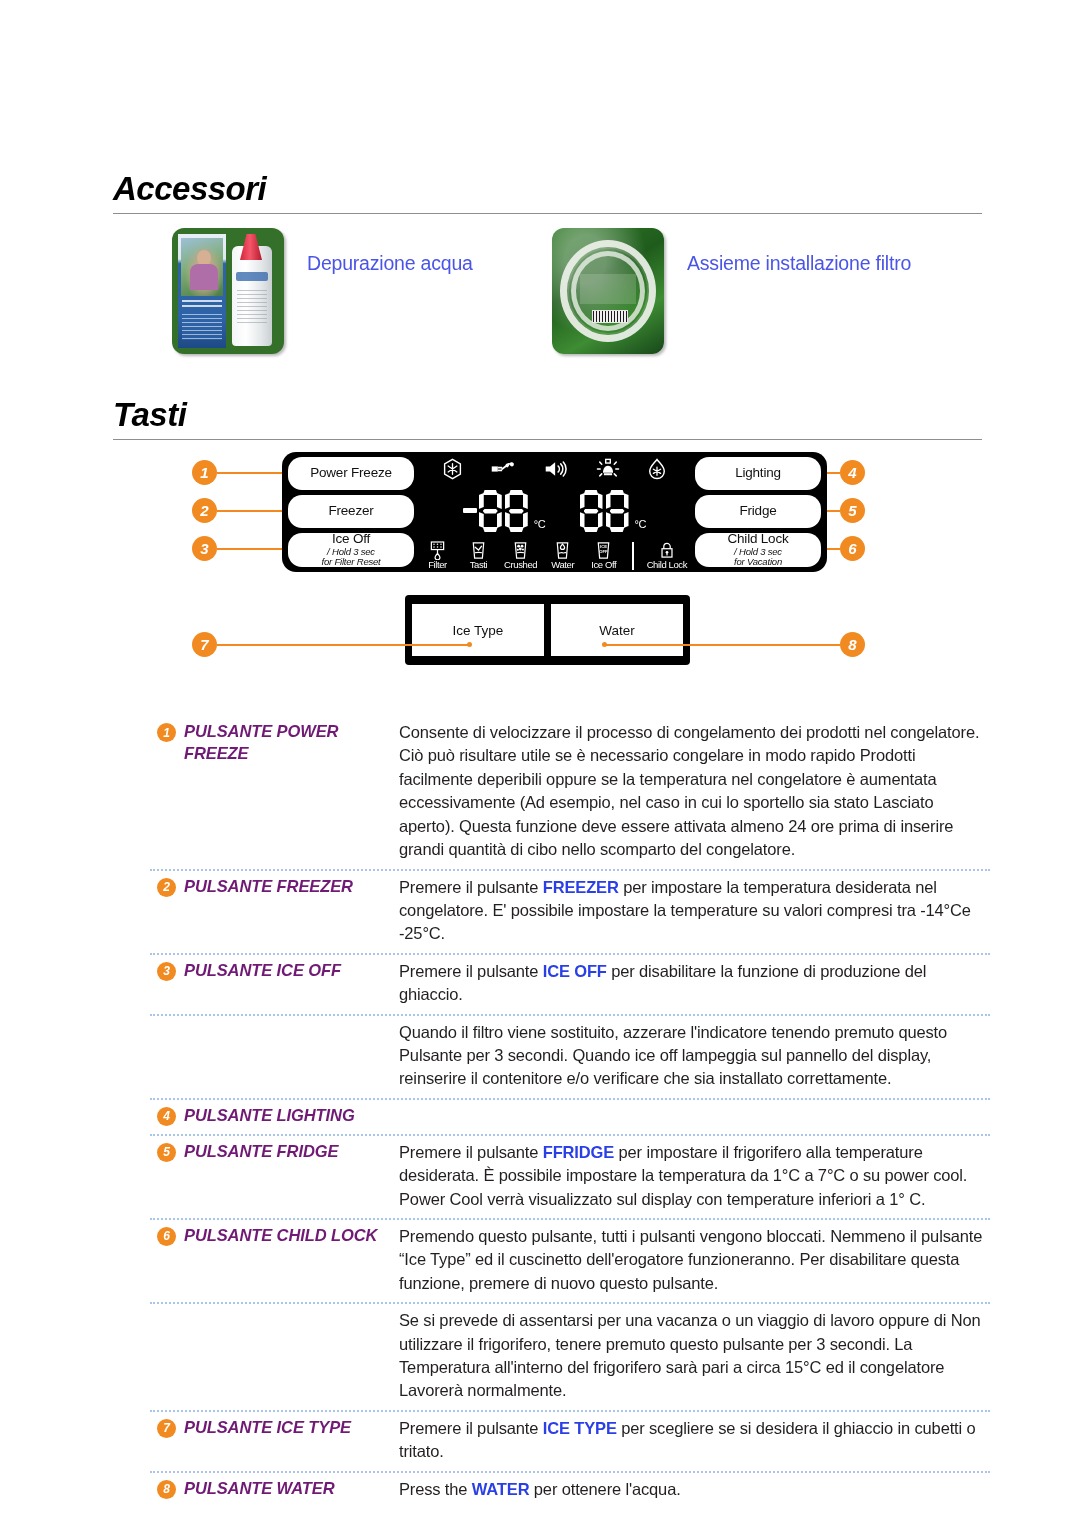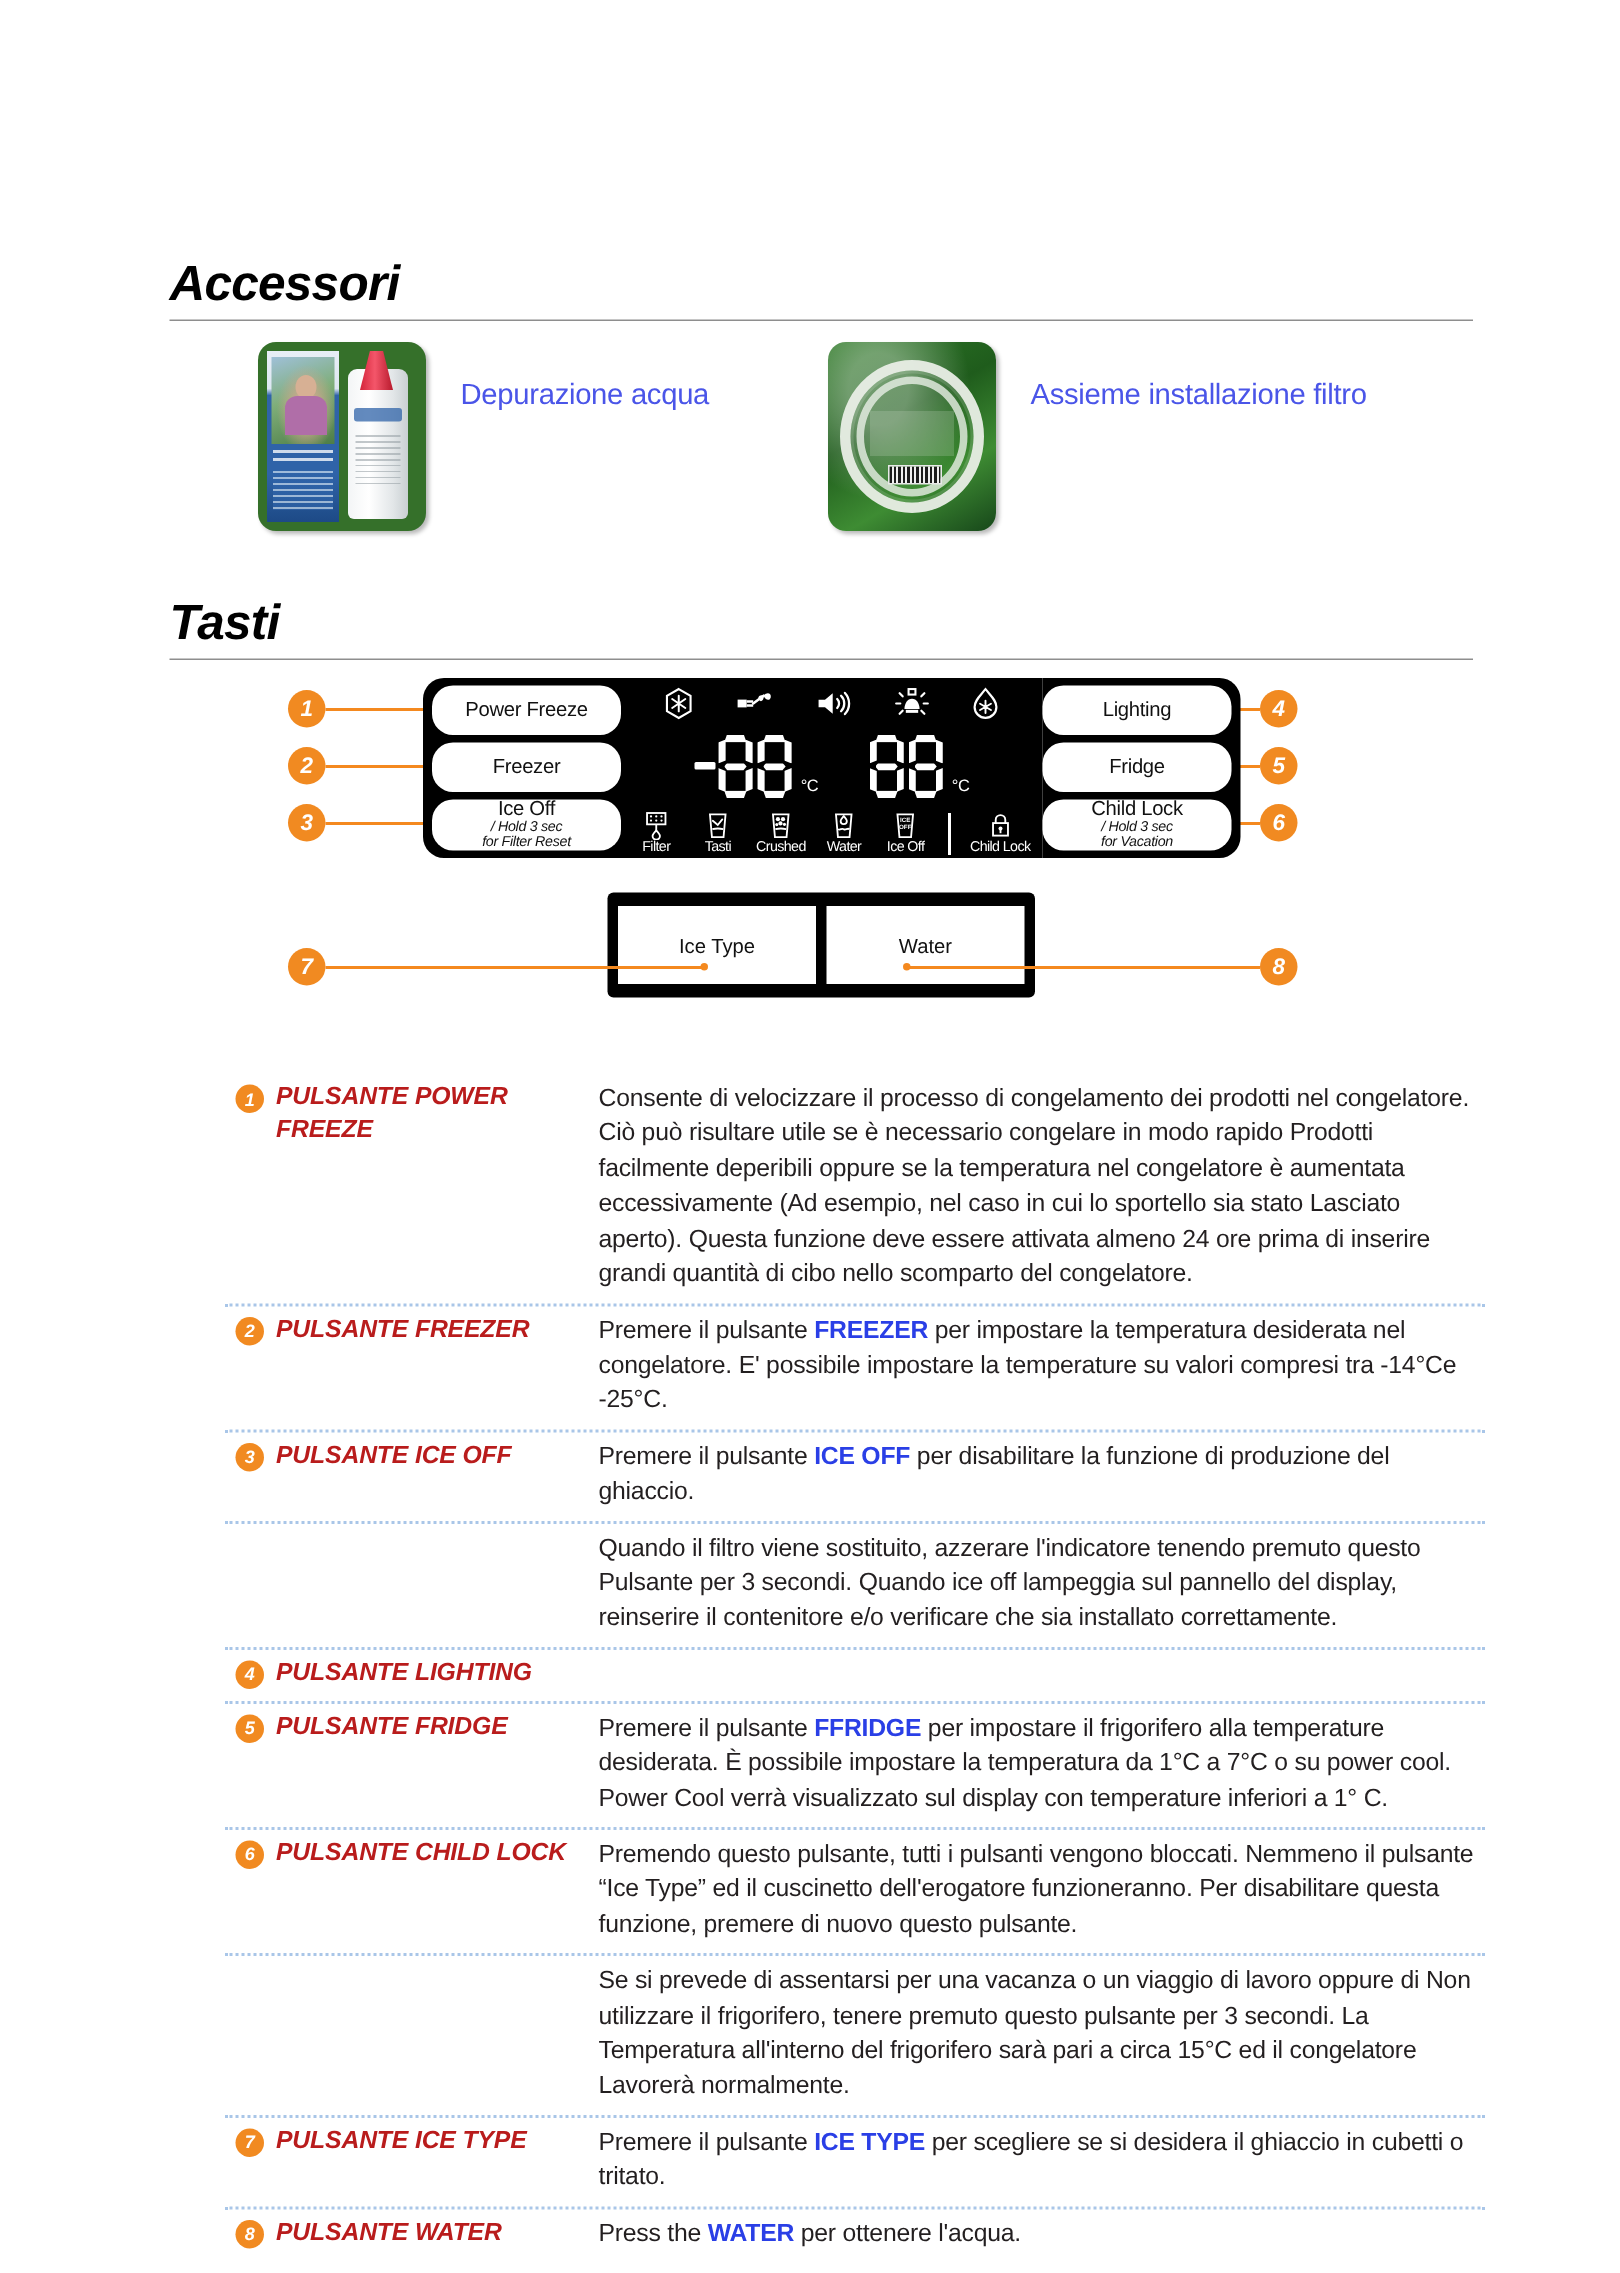--- a/index.html
+++ b/index.html
@@ -201,21 +201,21 @@
   .table{position:absolute; left:150px; top:716px; width:840px;}
   .trow{position:relative; display:flex; padding:5px 0 7px 0;}
   .trow + .trow{border-top:2px dotted #a9c6e8;}
   .tnum{width:34px; flex:0 0 34px; padding-top:2px;}
   .tnum .b{
     width:19px; height:19px; border-radius:50%; background:#f18a21; color:#fff;
     font-size:12px; font-weight:bold; font-style:italic;
     display:flex; align-items:center; justify-content:center; margin-left:7px;
   }
   .tname{
-    width:215px; flex:0 0 215px; color:#b91c1c; font-weight:bold; font-style:italic;
+    width:215px; flex:0 0 215px; color:#701a75; font-weight:bold; font-style:italic;
     font-size:16.5px; line-height:1.32; letter-spacing:-0.1px;
   }
   .tdesc{flex:1 1 auto; font-size:16.5px; line-height:1.42; color:#231f20; letter-spacing:-0.15px;}
   .kw{color:#2a3fe6; font-weight:bold;}
 </style>
 </head>
 <body>
 
 <div class="page">
 

